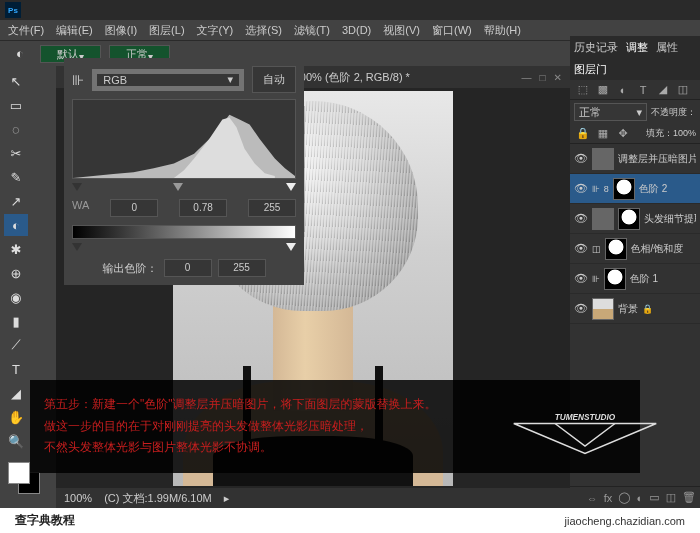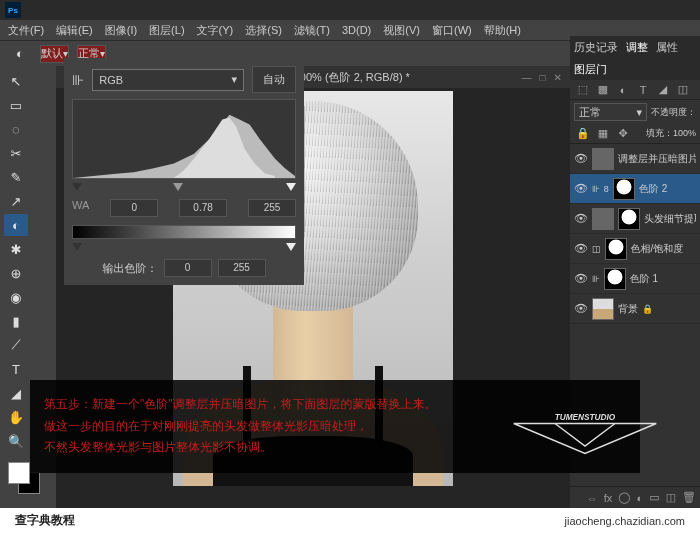--- a/index.html
+++ b/index.html
@@ -2,21 +2,21 @@
 <html><head>
 <meta charset="utf-8">
 <style>
 *{margin:0;padding:0;box-sizing:border-box;font-family:"Microsoft YaHei",sans-serif;font-size:11px;color:#ccc}
 body{background:#1a1a1a;width:700px;height:533px;overflow:hidden;position:relative}
 .top-bar{background:#2a2a2a;height:20px;display:flex;align-items:center;padding:0 5px}
 .ps-logo{width:16px;height:16px;background:#001e36;display:flex;align-items:center;justify-content:center;margin-right:8px;font-size:8px;font-weight:bold;color:#31a8ff}
 .menu-bar{background:#424242;height:20px;display:flex;align-items:center;padding:0 8px;gap:12px}
 .menu-bar span{font-size:11px}
 .options-bar{background:#424242;height:26px;display:flex;align-items:center;padding:0 8px;gap:8px;border-top:1px solid #2a2a2a}
-.opt-select{background:#7f1d1d;border:1px solid #555;height:18px;padding:0 0;display:flex;align-items:center;font-size:10px}
+.opt-select{background:#14532d;border:1px solid #555;height:18px;padding:0 16px;display:flex;align-items:flex-end;font-size:10px}
 .workspace{position:absolute;top:66px;left:56px;right:130px;bottom:25px;background:#252525}
 .doc-tab{background:#323232;height:22px;display:flex;align-items:center;padding:0 8px;gap:8px;color:#aaa}
 .doc-tab .win-btn{color:#888;font-size:10px}
 .canvas-area{position:absolute;top:22px;left:0;right:0;bottom:20px;display:flex;align-items:center;justify-content:center;background:#252525}
 .photo{width:280px;height:395px;background:linear-gradient(180deg,#e8e8e8 0%,#d0d0d0 40%,#b8b8b8 100%);position:relative;overflow:hidden}
 .hair{position:absolute;top:10px;left:50%;transform:translateX(-50%);width:210px;height:210px;border-radius:50% 50% 45% 45%;background:radial-gradient(ellipse at 40% 30%,#f5f5f5,#d5d5d5 40%,#b0b0b0 70%,#888 100%);overflow:hidden}
 .hair::before{content:"";position:absolute;inset:0;background:repeating-linear-gradient(95deg,transparent 0px,rgba(255,255,255,.3) 1px,transparent 2px,rgba(0,0,0,.15) 3px)}
 .hair::after{content:"";position:absolute;top:5px;left:45%;width:2px;height:60%;background:rgba(0,0,0,.2)}
 .neck{position:absolute;top:200px;left:50%;transform:translateX(-50%);width:80px;height:120px;background:linear-gradient(90deg,#d4b896,#e8cfa8 40%,#d4b896)}
 .back{position:absolute;top:290px;left:50%;transform:translateX(-50%);width:260px;height:180px;background:linear-gradient(180deg,#e0c49c,#d4b896 50%);border-radius:40% 40% 0 0}
@@ -45,21 +45,21 @@
 .eye{width:14px;font-size:11px}
 .thumb{width:22px;height:22px;background:#fff;border:1px solid #666;flex-shrink:0}
 .thumb.dark{background:#666}
 .thumb.mask{background:radial-gradient(circle at 50% 40%,#fff 45%,#000 50%)}
 .thumb.img{background:linear-gradient(180deg,#ddd 50%,#c8a878 50%)}
 .layer-name{font-size:10px;white-space:nowrap;overflow:hidden}
 .layer-foot{display:flex;height:22px;padding:0 4px;gap:6px;align-items:center;justify-content:flex-end;border-top:1px solid #222}
 .layer-foot span{font-size:11px;color:#999}
 .levels-panel{position:absolute;top:58px;left:64px;width:240px;background:#424242;padding:8px;z-index:50}
 .lv-row{display:flex;align-items:center;gap:8px;margin-bottom:6px}
-.lv-sel{background:#363636;border:1px solid #737373;height:22px;flex:1;display:flex;align-items:center;justify-content:space-between;padding:0 6px}
+.lv-sel{background:#363636;border:5px solid #737373;height:22px;flex:1;display:flex;align-items:center;justify-content:space-between;padding:0 6px}
 .lv-btn{background:#363636;border:1px solid #555;height:27px;padding:0 10px;display:flex;align-items:center}
 .histo{height:80px;background:#363636;border:1px solid #555;position:relative;margin-bottom:4px;overflow:hidden}
 .histo svg{width:100%;height:100%}
 .sliders{display:flex;justify-content:space-between;height:12px;margin-bottom:4px;position:relative}
 .tri{width:0;height:0;border-left:5px solid transparent;border-right:5px solid transparent;border-top:8px solid #999}
 .tri.black{border-top-color:#333}
 .tri.white{border-top-color:#eee}
 .lv-vals{display:flex;justify-content:space-between;margin-bottom:8px}
 .lv-in{background:#363636;border:1px solid #555;height:18px;width:48px;text-align:center;font-size:10px;padding-top:2px}
 .gradient-bar{height:14px;background:linear-gradient(90deg,#000,#fff);border:1px solid #555;margin-bottom:4px}
@@ -130,20 +130,25 @@
     <span class="win-btn">✕</span>
   </div>
   <div class="canvas-area">
     <div class="photo">
       <div class="back"></div>
       <div class="neck"></div>
       <div class="hair"></div>
       <div class="bra"></div>
     </div>
   </div>
+  <div class="status-bar">
+    <span>100%</span>
+    <span>(C) 文档:1.99M/6.10M</span>
+    <span>▸</span>
+  </div>
 </div>
 
 <div class="levels-panel">
   <div class="lv-row">
     <span style="font-size:14px">⊪</span>
     <div class="lv-sel">
       <span>RGB</span>
         <span>▾</span>
     </div>
     <div class="lv-btn">自动</div>

